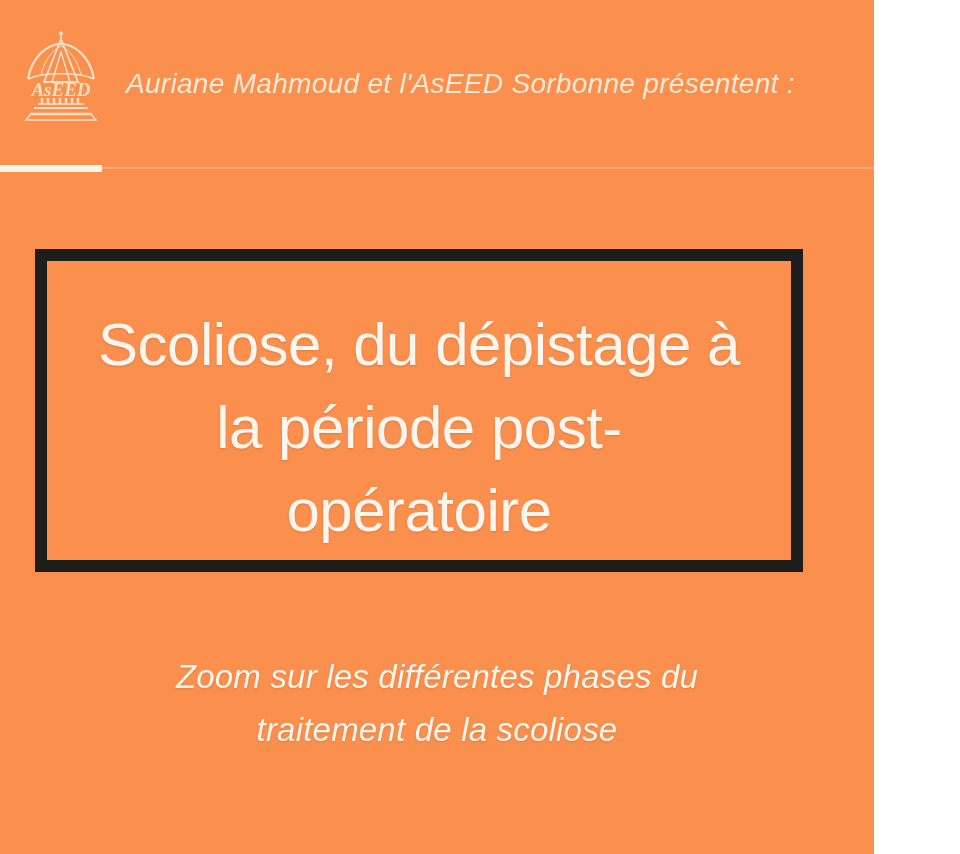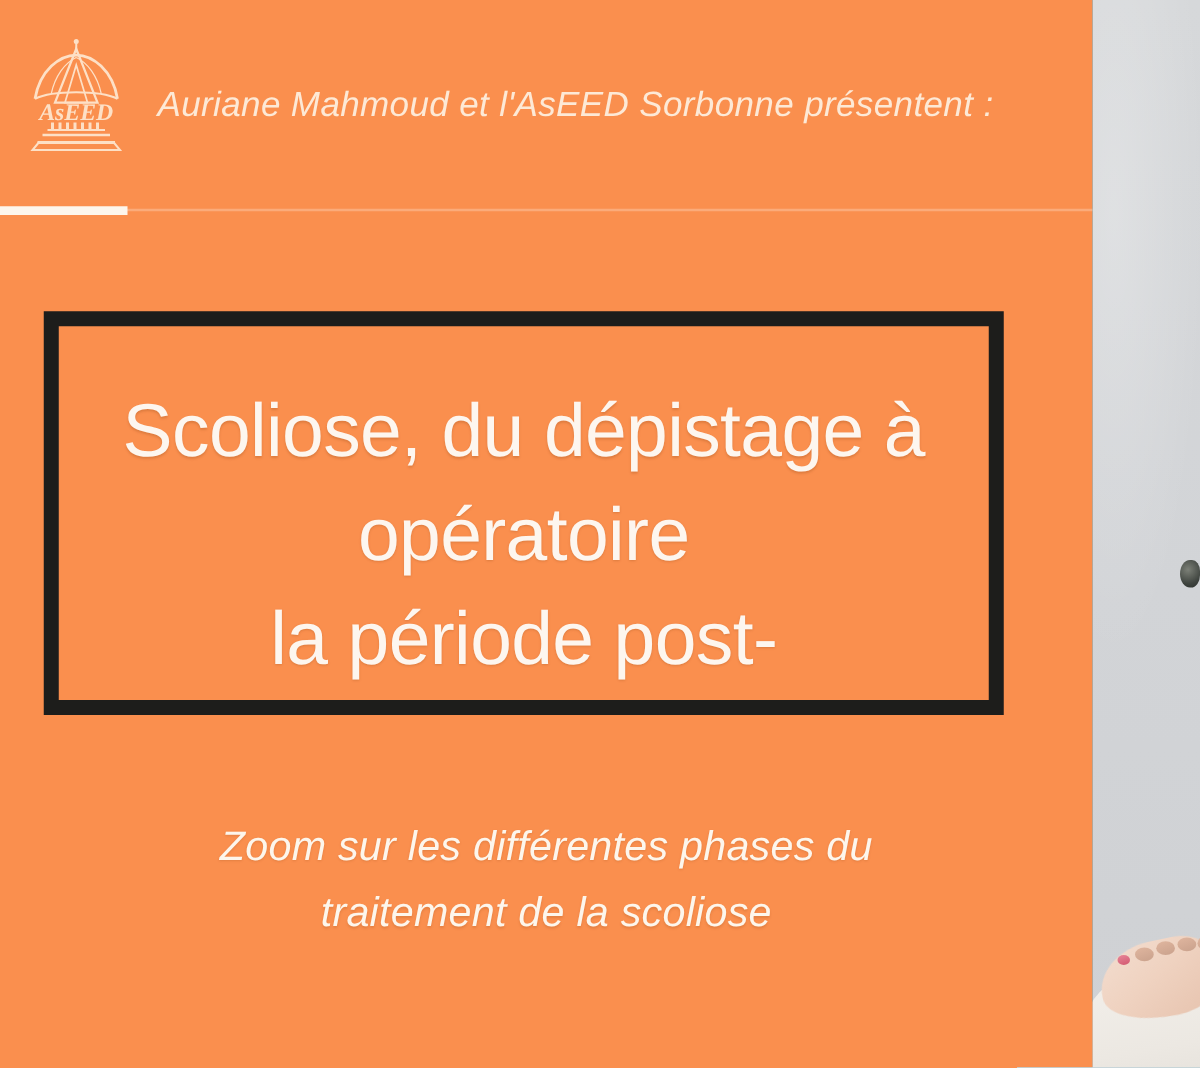--- a/index.html
+++ b/index.html
@@ -8,23 +8,23 @@
     background: #ffffff;
   }
   body {
     width: 960px;
     height: 854px;
     overflow: hidden;
     font-family: "Liberation Sans", sans-serif;
   }
   .slide {
     position: relative;
-    width: 960px;
-    height: 854px;
-    background: #0ea5e9;
+    width: 874px;
+    height: 854px;
+    background: #7dd3fc;
     overflow: hidden;
   }
 
   
   .photo {
     position: absolute;
     left: 874px;
     top: 0;
     width: 86px;
     height: 854px;
@@ -241,22 +241,22 @@
 
       <div class="presenter-line">Auriane Mahmoud et l'AsEED Sorbonne présentent :</div>
     </div>
 
     <div class="hairline"></div>
     <div class="accent-rule"></div>
 
     <div class="title-box">
       <div class="title-text">
         <div>Scoliose, du dépistage à</div>
+        <div>la période post-</div>
         <div>opératoire</div>
-        <div>la période post-</div>
       </div>
     </div>
 
     <div class="subtitle">
       <div>Zoom sur les différentes phases du</div>
       <div>traitement de la scoliose</div>
     </div>
 
   </div>
 </div>

